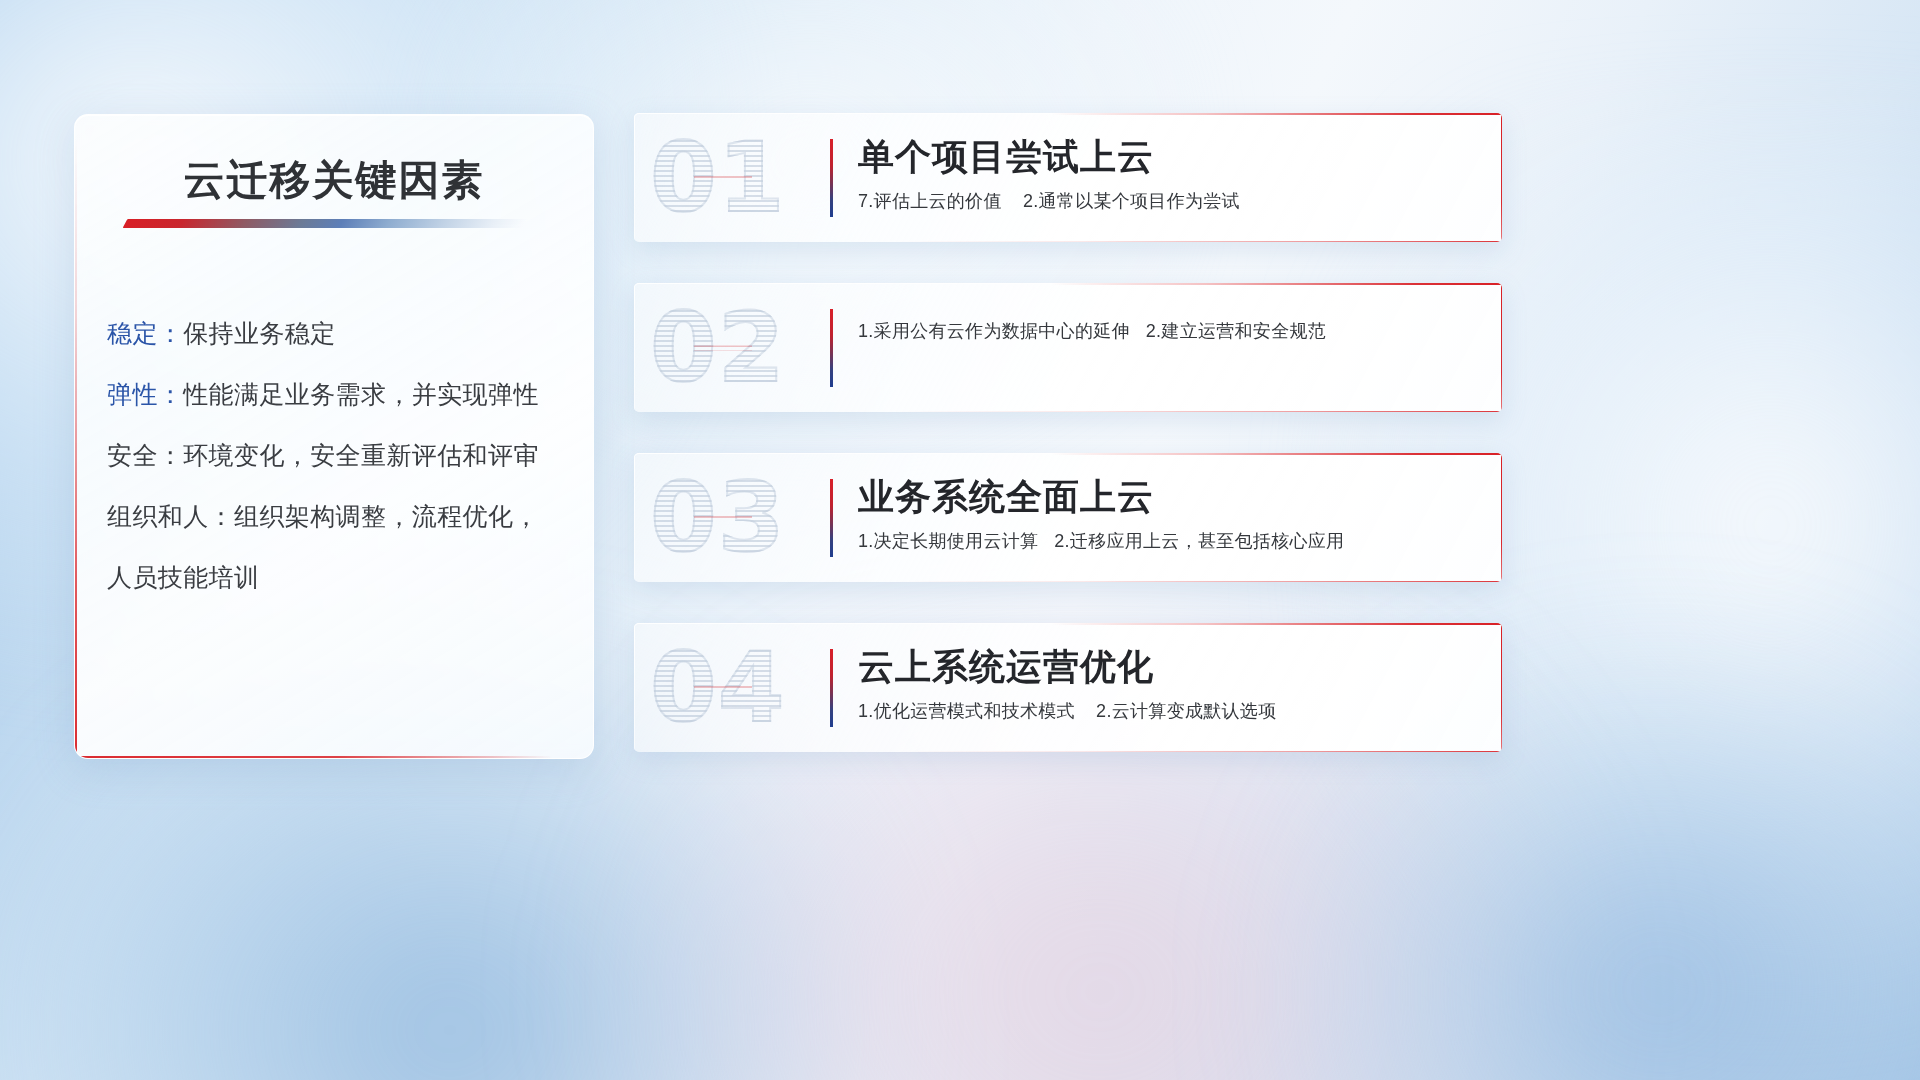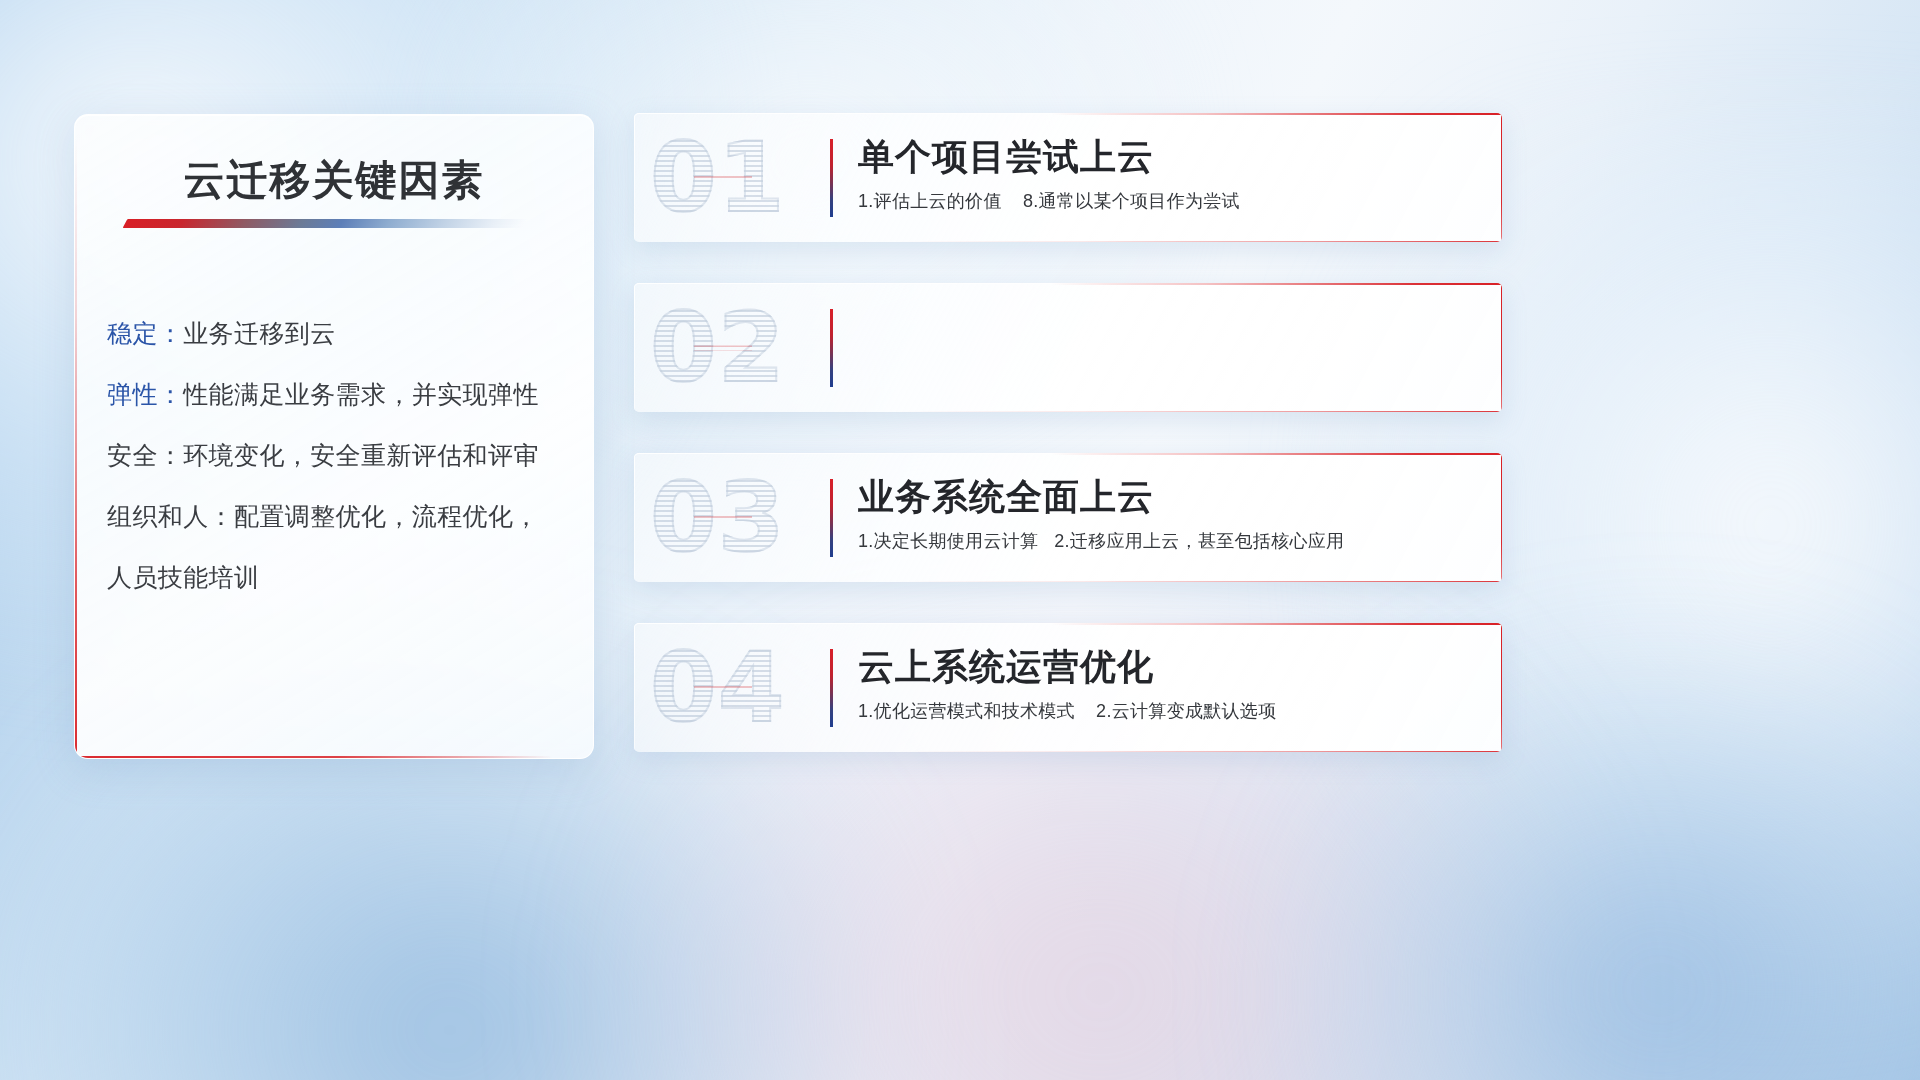--- a/index.html
+++ b/index.html
@@ -331,62 +331,63 @@
   <section id="left-card">
     <div id="left-card-accent-left"></div>
     <div id="left-card-accent-bottom"></div>
 
     <h1 id="left-title">云迁移关键因素</h1>
 
     <div id="left-title-rule"></div>
 
     <ul id="left-list">
       <li class="factor-row accent">
-        <span class="factor-label" style="color: rgb(43, 85, 168);">稳定：</span><span class="factor-text">业务迁移到云</span>
+        <span class="factor-label" style="color: rgb(43, 85, 168);">稳定：</span><span class="factor-text">保持业务稳定</span>
       </li>
       <li class="factor-row accent">
         <span class="factor-label" style="color: rgb(43, 85, 168);">弹性：</span><span class="factor-text">性能满足业务需求，并实现弹性</span>
       </li>
       <li class="factor-row plain">
         <span class="factor-label" style="color: rgb(58, 61, 66);">安全：</span><span class="factor-text">环境变化，安全重新评估和评审</span>
       </li>
       <li class="factor-row plain">
-        <span class="factor-label" style="color: rgb(58, 61, 66); margin-top: 8px;">组织和人：</span><span class="factor-text">配置调整优化，流程优化，</span>
+        <span class="factor-label" style="color: rgb(58, 61, 66); margin-top: 8px;">组织和人：</span><span class="factor-text">组织架构调整，流程优化，</span>
       </li>
       <li class="factor-row plain">
         <span class="factor-label" style="color: rgb(58, 61, 66);"></span><span class="factor-text">人员技能培训</span>
       </li>
     </ul>
   </section>
 
   <section id="right-col">
 
     <article class="step-card">
       <div class="card-edge-left"></div>
       <div class="card-edge-top"></div>
       <div class="card-edge-right"></div>
       <div class="card-edge-bottom"></div>
       <div class="step-number">01</div>
       <div class="step-number-fleck"></div>
       <div class="step-divider"></div>
       <div class="step-body">
         <h2 class="step-title">单个项目尝试上云</h2>
-        <p class="step-desc">1.评估上云的价值    8.通常以某个项目作为尝试</p>
+        <p class="step-desc">7.评估上云的价值    2.通常以某个项目作为尝试</p>
       </div>
     </article>
 
     <article class="step-card">
       <div class="card-edge-left"></div>
       <div class="card-edge-top"></div>
       <div class="card-edge-right"></div>
       <div class="card-edge-bottom"></div>
       <div class="step-number">02</div>
       <div class="step-number-fleck"></div>
       <div class="step-divider"></div>
       <div class="step-body">
+        <p class="step-desc">1.采用公有云作为数据中心的延伸   2.建立运营和安全规范</p>
       </div>
     </article>
 
     <article class="step-card">
       <div class="card-edge-left"></div>
       <div class="card-edge-top"></div>
       <div class="card-edge-right"></div>
       <div class="card-edge-bottom"></div>
       <div class="step-number">03</div>
       <div class="step-number-fleck"></div>

